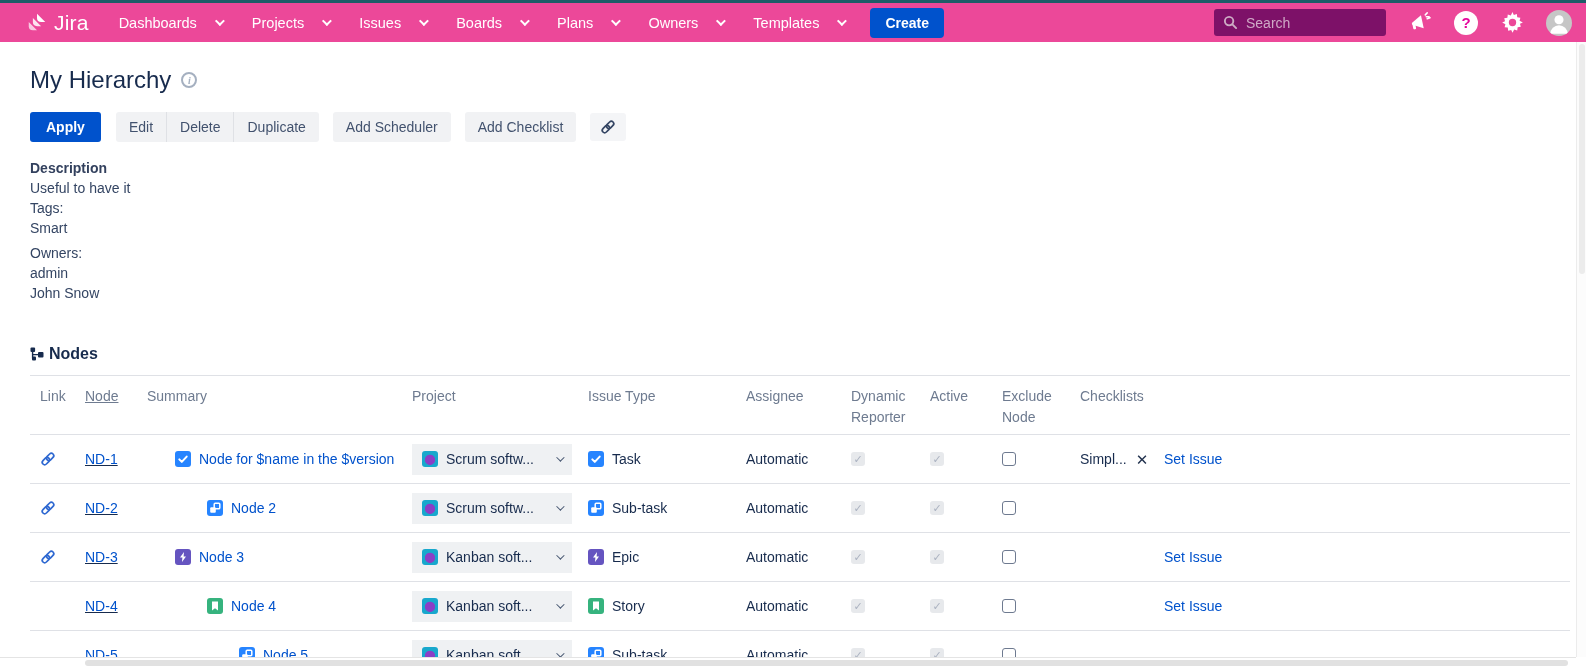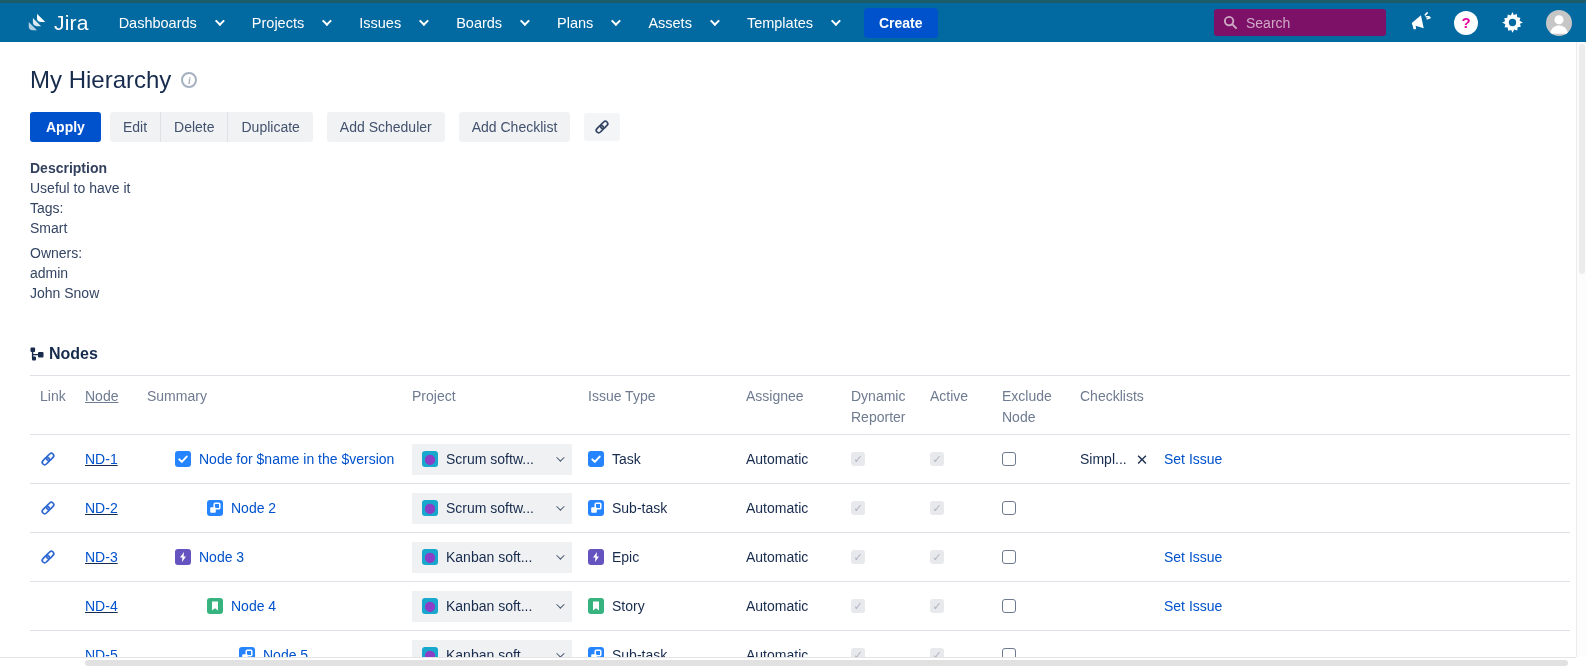--- a/index.html
+++ b/index.html
@@ -1,21 +1,21 @@
 <!DOCTYPE html>
 <html><head>
 <meta charset="utf-8">
 <style>
   * { margin:0; padding:0; box-sizing:border-box; }
   html,body { width:1586px; height:667px; overflow:hidden; background:#fff;
     font-family:"Liberation Sans","DejaVu Sans",sans-serif; }
 
   
   .topstrip { height:3px; background:#1d5c68; }
-  .navbar { height:39px; background:#0369a1; display:flex; align-items:center;
+  .navbar { height:39px; background:#ec4899; display:flex; align-items:center;
     padding:0 14px 0 26px; color:#fff; }
   .brand { display:flex; align-items:center; gap:6px; margin-right:30px; }
   .brand-name { font-size:21px; font-weight:500; color:#fff; letter-spacing:.2px; }
   .nav-menu { display:flex; align-items:center; gap:30px; }
   .nav-item { display:flex; align-items:center; gap:18px; font-size:14.5px; cursor:pointer; }
   .chev { width:7px; height:7px; border-right:2px solid #fff; border-bottom:2px solid #fff;
     transform:rotate(45deg) translateY(-2px); display:inline-block; }
   .create-btn { margin-left:26px; background:#0052cc; color:#fff; border:none; border-radius:4px;
     font-size:14px; font-weight:600; padding:7px 15px; cursor:pointer;
     font-family:inherit; }
@@ -36,21 +36,21 @@
   .title-row { display:flex; align-items:center; gap:10px; }
   h1 { font-size:24px; font-weight:500; color:#172b4d; }
   .info-ico { width:16px; height:16px; border-radius:50%; border:2px solid #a5b0c0; color:#a5b0c0;
     font-size:10px; font-weight:700; display:flex; align-items:center; justify-content:center;
     font-family:"Liberation Serif",serif; font-style:italic; }
 
   .toolbar { display:flex; align-items:center; margin-top:18px; }
   .btn { font-family:inherit; font-size:14px; border:none; border-radius:3px; padding:7px 13px;
     cursor:pointer; color:#42526e; background:#f1f2f4; }
   .btn-primary { background:#0052cc; color:#fff; font-weight:700; padding:7px 16px; }
-  .btn-group { display:flex; margin-left:9px; }
+  .btn-group { display:flex; margin-left:15px; }
   .btn-group .btn { border-radius:0; border-left:1px solid #dfe1e5; }
   .btn-group .btn:first-child { border-radius:3px 0 0 3px; border-left:none; }
   .btn-group .btn:last-child { border-radius:0 3px 3px 0; }
   .btn-sep { margin-left:14px; }
   .btn-icon { margin-left:14px; background:#f4f5f7; padding:6px 10px; display:flex; align-items:center; }
 
   .description { margin-top:16px; font-size:14px; color:#344563; line-height:20px; }
   .description .desc-head { font-weight:700; color:#33415e; }
   .owners-label { margin-top:5px; }
 
@@ -131,21 +131,21 @@
       </div>
       <div class="nav-item">
         <span>Boards</span>
     <span class="chev"></span>
       </div>
       <div class="nav-item">
         <span>Plans</span>
     <span class="chev"></span>
       </div>
       <div class="nav-item">
-        <span>Assets</span>
+        <span>Owners</span>
     <span class="chev"></span>
       </div>
       <div class="nav-item">
         <span>Templates</span>
     <span class="chev"></span>
       </div>
     </div>
   <button class="create-btn">Create</button>
   <div class="nav-right">
     <div class="searchbox">

